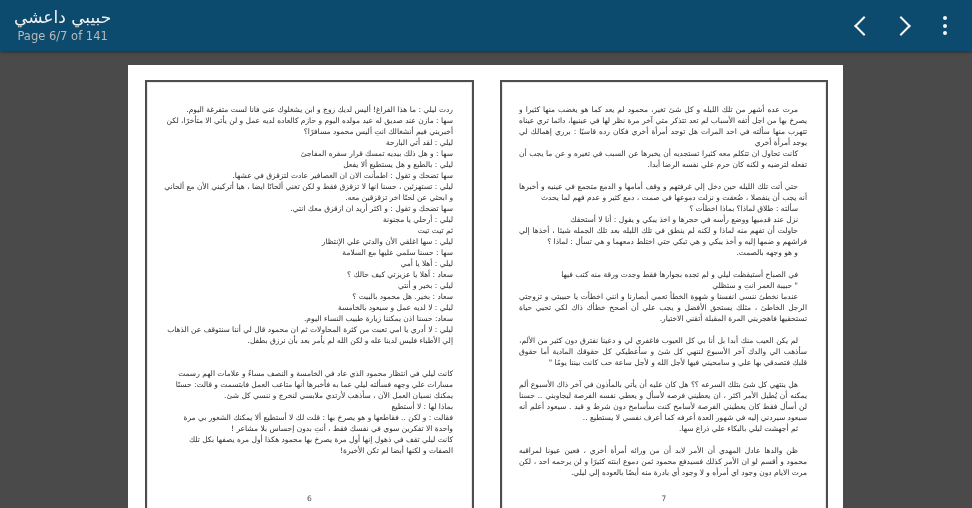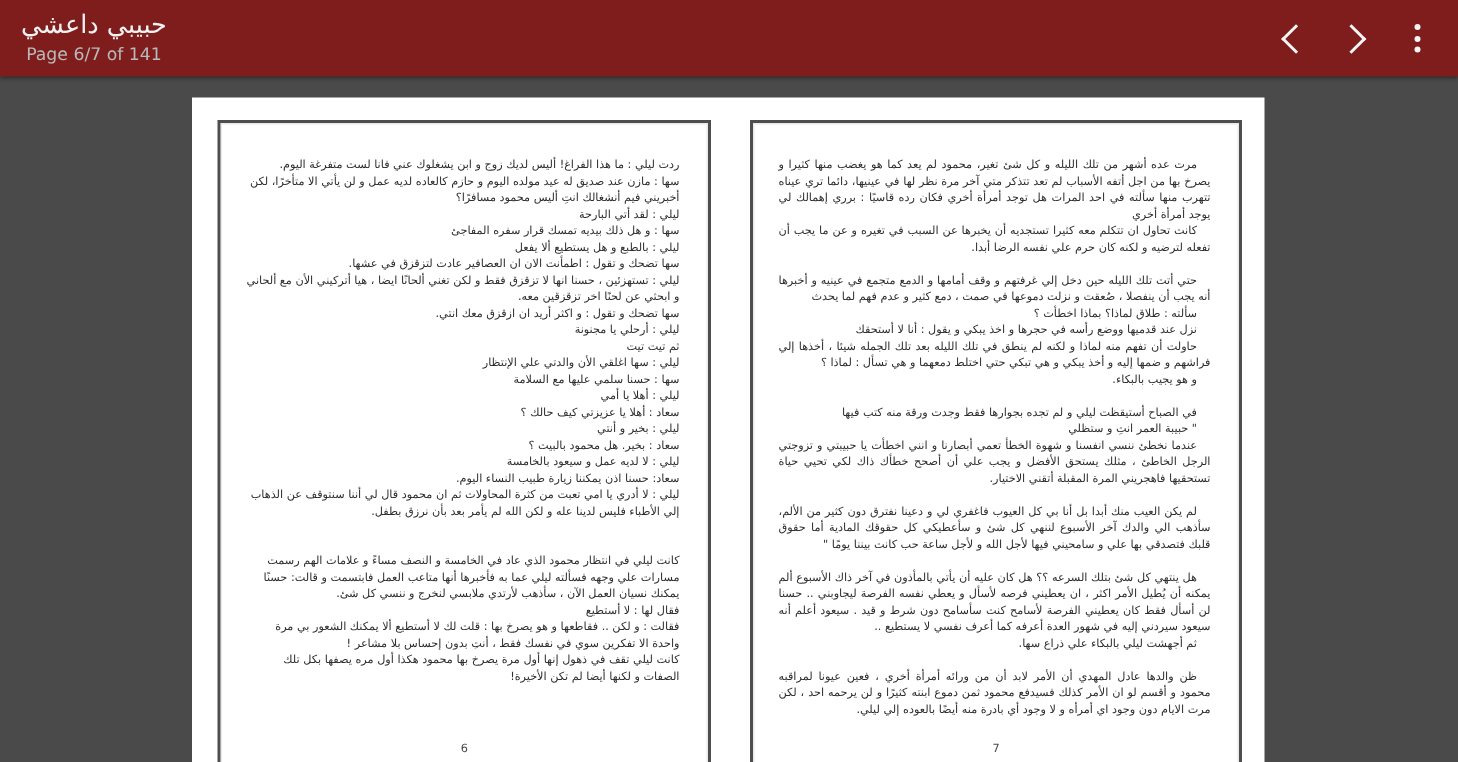--- a/index.html
+++ b/index.html
@@ -4,21 +4,21 @@
 <style>
   html,body{margin:0;padding:0;}
   body{
     width:972px;height:508px;overflow:hidden;position:relative;
     background:#4a4a4a;
     font-family:"DejaVu Sans",sans-serif;
   }
   
   .appbar{
     position:absolute;top:0;left:0;right:0;height:51px;
-    background:#7f1d1d;
+    background:#0c4a6e;
     display:flex;align-items:center;justify-content:space-between;
     box-shadow:0 1px 3px rgba(0,0,0,.45);
     z-index:5;
   }
   .titles{padding-left:14px;line-height:1.15;}
   .book-title{color:#f2f2f2;font-size:17px;}
   .page-indicator{color:#b9b9b9;font-size:11.5px;margin-top:2px;text-align:center;}
   .actions{display:flex;align-items:center;padding-right:6px;}
   .icon-btn{
     width:42px;height:44px;display:flex;align-items:center;justify-content:center;
@@ -100,38 +100,38 @@
           <p>ليلي : أهلا يا أمي</p>
           <p>سعاد : أهلا يا عزيزتي كيف حالك ؟</p>
           <p>ليلي : بخير و أنتي</p>
           <p>سعاد : بخير. هل محمود بالبيت ؟</p>
           <p>ليلي : لا لديه عمل و سيعود بالخامسة</p>
           <p>سعاد: حسنا اذن يمكننا زيارة طبيب النساء اليوم.</p>
           <p>ليلي : لا أدري يا امي تعبت من كثرة المحاولات ثم ان محمود قال لي أننا سنتوقف عن الذهاب إلي الأطباء فليس لدينا عله و لكن الله لم يأمر بعد بأن نرزق بطفل.</p>
           <p class="blank"></p>
           <p class="blank"></p>
           <p>كانت ليلي في انتظار محمود الذي عاد في الخامسة و النصف مساءً و علامات الهم رسمت مسارات علي وجهه فسألته ليلي عما به فأخبرها أنها متاعب العمل فابتسمت و قالت: حسنًا يمكنك نسيان العمل الآن ، سأذهب لأرتدي ملابسي لنخرج و ننسي كل شئ.</p>
-          <p>فقال لها : لا أستطيع</p>
+          <p>بماذا لها : لا أستطيع</p>
           <p>فقالت : و لكن .. فقاطعها و هو يصرخ بها : قلت لك لا أستطيع ألا يمكنك الشعور بي مرة واحدة الا تفكرين سوي في نفسك فقط ، أنتِ بدون إحساس بلا مشاعر !</p>
           <p>كانت ليلي تقف في ذهول إنها أول مرة يصرخ بها محمود هكذا أول مره يصفها بكل تلك الصفات و لكنها أيضا لم تكن الأخيرة!</p>
         </div>
       <div class="page-num">6</div>
     </div>
 
     <div class="page page-right">
       <div class="page-text">
 
       <p>مرت عده أشهر من تلك الليله و كل شئ تغير، محمود لم يعد كما هو يغضب منها كثيرا و يصرخ بها من اجل أتفه الأسباب لم تعد تتذكر متي آخر مرة نظر لها في عينيها، دائما تري عيناه تتهرب منها سألته في احد المرات هل توجد أمرأة أخري فكان رده قاسيًا : برري إهمالك لي يوجد أمرأة أخري</p>
           <p>كانت تحاول ان تتكلم معه كثيرا تستجديه أن يخبرها عن السبب في تغيره و عن ما يجب أن تفعله لترضيه و لكنه كان حرم علي نفسه الرضا أبدا.</p>
           <p class="blank"></p>
           <p>حتي أتت تلك الليله حين دخل إلي غرفتهم و وقف أمامها و الدمع متجمع في عينيه و أخبرها أنه يجب أن ينفصلا ، صُعقت و نزلت دموعها في صمت ، دمع كثير و عدم فهم لما يحدث</p>
           <p>سألته : طلاق لماذا؟ بماذا اخطأت ؟</p>
           <p>نزل عند قدميها ووضع رأسه في حجرها و اخذ يبكي و يقول : أنا لا أستحقك</p>
           <p>حاولت أن تفهم منه لماذا و لكنه لم ينطق في تلك الليله بعد تلك الجمله شيئا ، أخذها إلي فراشهم و ضمها إليه و أخذ يبكي و هي تبكي حتي اختلط دمعهما و هي تسأل : لماذا ؟</p>
-          <p>و هو يجيب بالبكاء.</p>
+          <p>و هو وجهه بالصمت.</p>
           <p class="blank"></p>
           <p>في الصباح أستيقظت ليلي و لم تجده بجوارها فقط وجدت ورقة منه كتب فيها</p>
           <p>" حبيبة العمر انتِ و ستظلي</p>
           <p>عندما نخطئ ننسي انفسنا و شهوة الخطأ تعمي أبصارنا و انني اخطأت يا حبيبتي و تزوجتي الرجل الخاطئ ، مثلك يستحق الأفضل و يجب علي أن أصحح خطأك ذاك لكي تحيي حياة تستحقيها فاهجريني المرة المقبلة أتقني الاختيار.</p>
           <p class="blank"></p>
           <p>لم يكن العيب منك أبدا بل أنا بي كل العيوب فاغفري لي و دعينا نفترق دون كثير من الألم، سأذهب الي والدك آخر الأسبوع لننهي كل شئ و سأعطيكي كل حقوقك المادية أما حقوق قلبك فتصدقي بها علي و سامحيني فيها لأجل الله و لأجل ساعة حب كانت بيننا يومًا "</p>
           <p class="blank"></p>
           <p>هل ينتهي كل شئ بتلك السرعه ؟؟ هل كان عليه أن يأتي بالمأذون في آخر ذاك الأسبوع ألم يمكنه أن يُطيل الأمر اكثر ، ان يعطيني فرصه لأسأل و يعطي نفسه الفرصة ليجاوبني .. حسنا لن أسأل فقط كان يعطيني الفرصة لأسامح كنت سأسامح دون شرط و قيد . سيعود أعلم أنه سيعود سيردني إليه في شهور العدة أعرفه كما أعرف نفسي لا يستطيع ..</p>
           <p>ثم أجهشت ليلي بالبكاء علي ذراع سها.</p>
           <p class="blank"></p>

